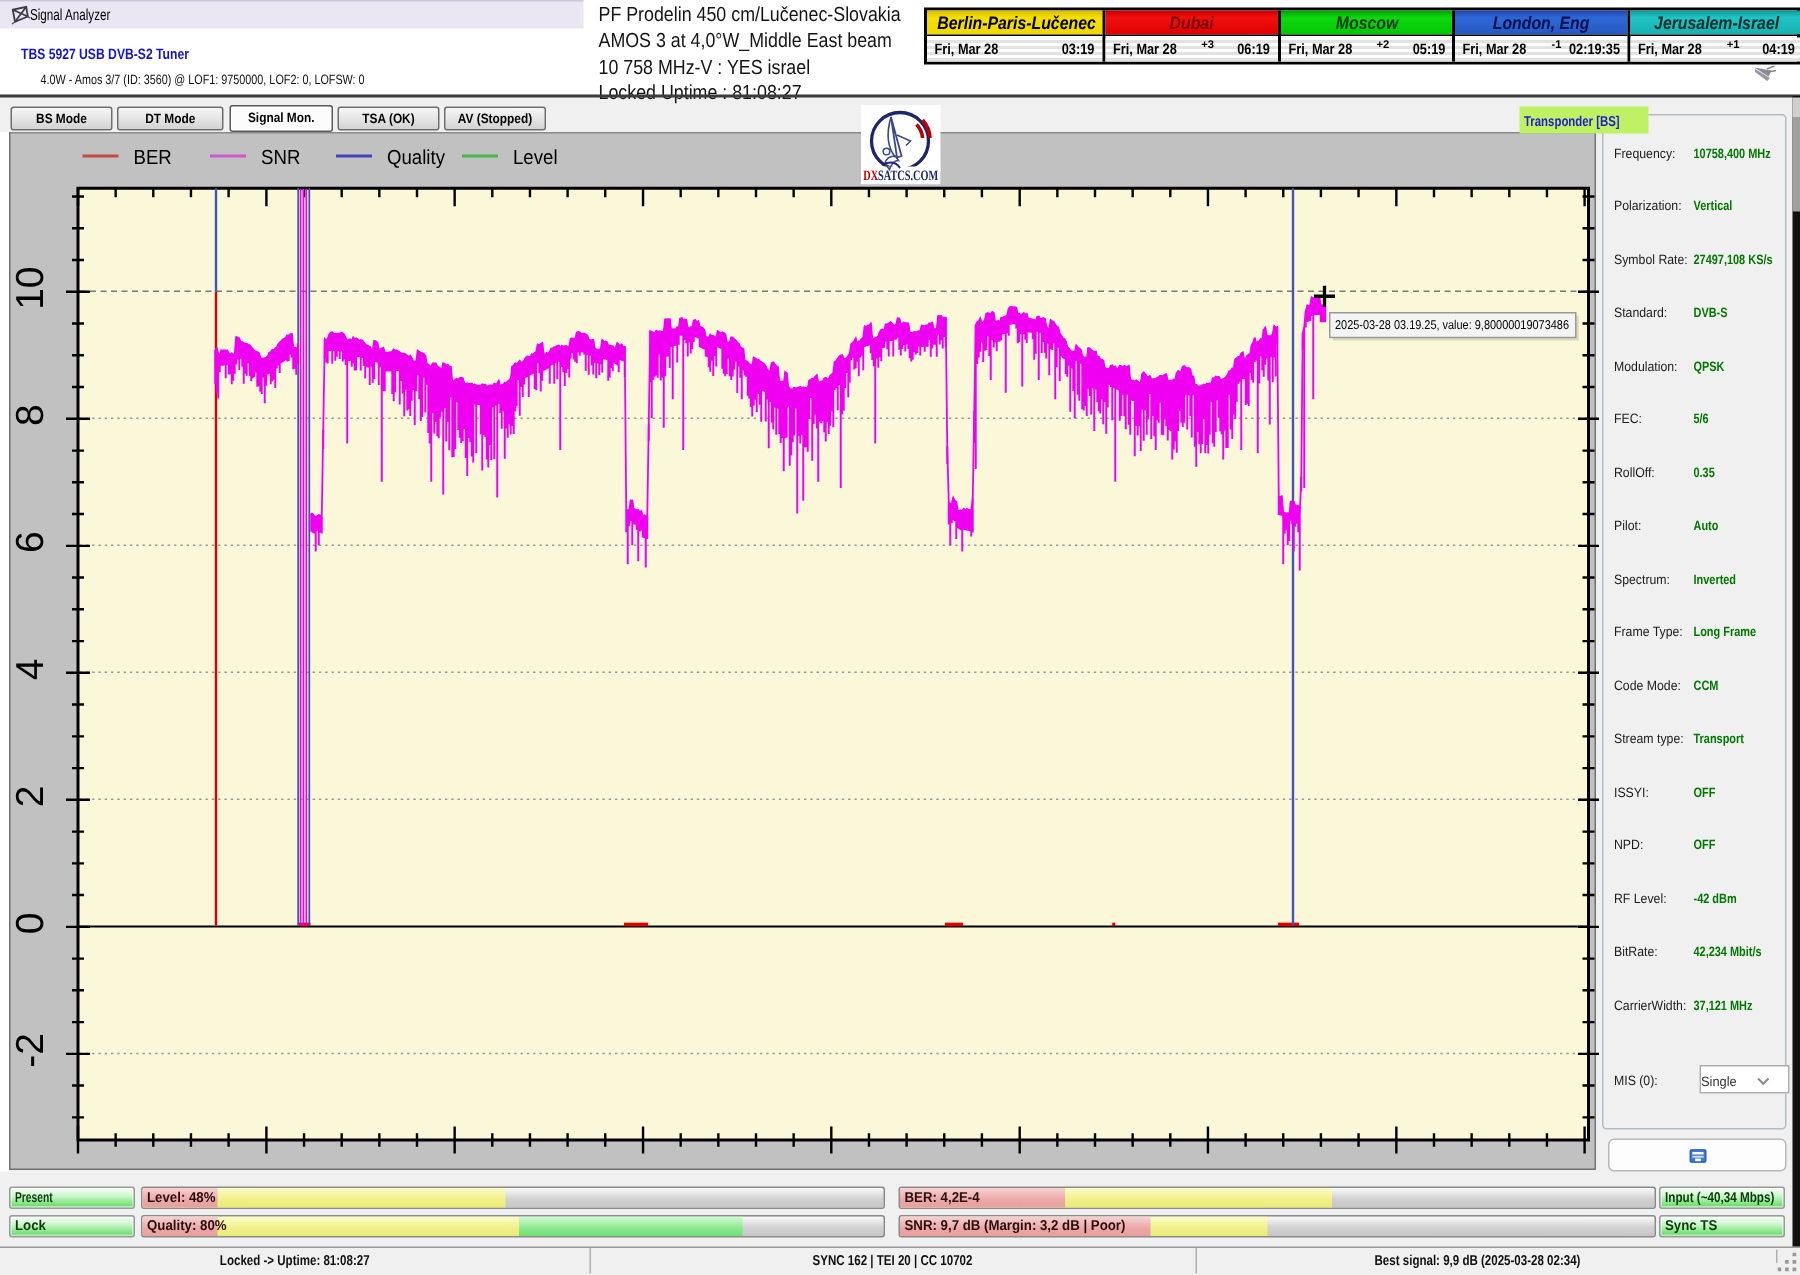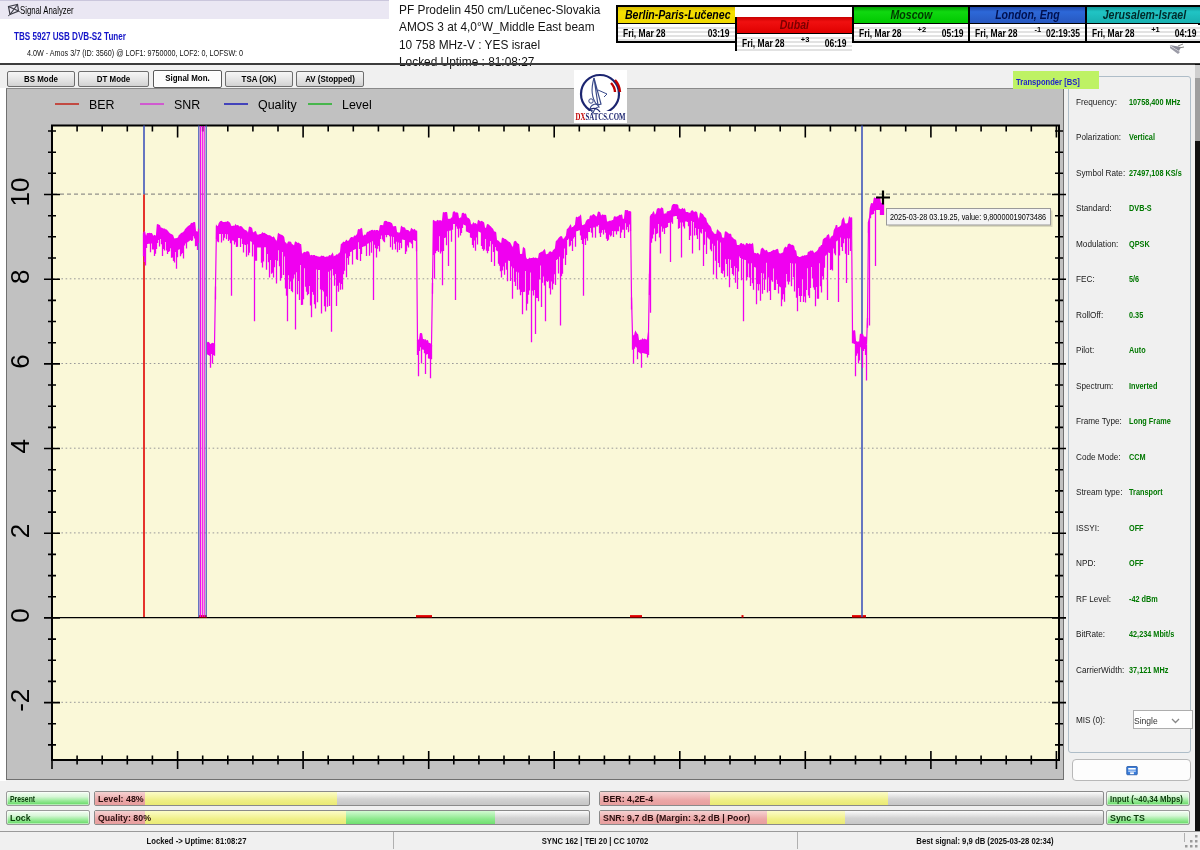--- a/index.html
+++ b/index.html
@@ -18,21 +18,21 @@
 <div class="abs" style="left:27px;top:47.5px;font-size:9px;font-weight:500;color:#101010;transform:scaleX(0.8);transform-origin:0 0;">4.0W - Amos 3/7 (ID: 3560) @ LOF1: 9750000, LOF2: 0, LOFSW: 0</div>
 <div class="abs" style="left:399px;top:1px;font-size:13.5px;font-weight:normal;color:#141414;transform:scaleX(0.88);transform-origin:0 0;line-height:17.4px;">PF Prodelin 450 cm/Lučenec-Slovakia<br>AMOS 3 at 4,0°W_Middle East beam<br>10 758 MHz-V : YES israel<br>Locked Uptime : 81:08:27</div>
 <div class="abs" style="left:616px;top:5px;width:584px;height:38px;border:2px solid #000;background:#fff">
     <div class="abs" style="left:0.0px;top:0;width:116.8px;height:34px;">
       <div class="abs" style="left:0;top:0;right:0;height:16.5px;background:linear-gradient(#d8bc00,#f5df00 30%,#f0d800);border-bottom:1px solid #000"></div>
       <div class="abs" style="left:0px;top:1px;width:114.8px;text-align:center;font-size:12px;font-weight:bold;color:#000;transform:scaleX(0.88);transform-origin:50% 0;font-style:italic;">Berlin-Paris-Lučenec</div>
       <div class="abs" style="left:0;top:17.5px;right:0;height:16.5px;background:repeating-linear-gradient(#ffffff 0 2px,#e2e2e2 2px 4px)"></div>
       <div class="abs" style="left:5px;top:21px;font-size:10px;font-weight:bold;color:#000;transform:scaleX(0.85);transform-origin:0 0">Fri, Mar 28</div>
       <div class="abs" style="right:5px;top:21px;font-size:10px;font-weight:bold;color:#000;transform:scaleX(0.85);transform-origin:100% 0">03:19</div>
     </div>
-    <div class="abs" style="left:116.8px;top:10px;width:116.8px;height:34px;border-left:2px solid #000;padding-left:37px;">
+    <div class="abs" style="left:116.8px;top:0;width:116.8px;height:34px;border-left:2px solid #000;padding-left:37px;">
       <div class="abs" style="left:0;top:0;right:0;height:16.5px;background:linear-gradient(#c80000,#f01010 30%,#e00000);border-bottom:1px solid #000"></div>
       <div class="abs" style="left:0px;top:1px;width:114.8px;text-align:center;font-size:12px;font-weight:bold;color:#7a0000;transform:scaleX(0.88);transform-origin:50% 0;font-style:italic;">Dubai</div>
       <div class="abs" style="left:0;top:17.5px;right:0;height:16.5px;background:repeating-linear-gradient(#ffffff 0 2px,#e2e2e2 2px 4px)"></div>
       <div class="abs" style="left:5px;top:21px;font-size:10px;font-weight:bold;color:#000;transform:scaleX(0.85);transform-origin:0 0">Fri, Mar 28</div>
       <div class="abs" style="right:5px;top:21px;font-size:10px;font-weight:bold;color:#000;transform:scaleX(0.85);transform-origin:100% 0">06:19</div>
       <div class="abs" style="left:64px;top:18px;font-size:7.5px;font-weight:bold;color:#000">+3</div>
     </div>
     <div class="abs" style="left:233.6px;top:0;width:116.8px;height:34px;border-left:2px solid #000;">
       <div class="abs" style="left:0;top:0;right:0;height:16.5px;background:linear-gradient(#00a000,#10d810 30%,#00c800);border-bottom:1px solid #000"></div>
       <div class="abs" style="left:0px;top:1px;width:114.8px;text-align:center;font-size:12px;font-weight:bold;color:#003800;transform:scaleX(0.88);transform-origin:50% 0;font-style:italic;">Moscow</div>

